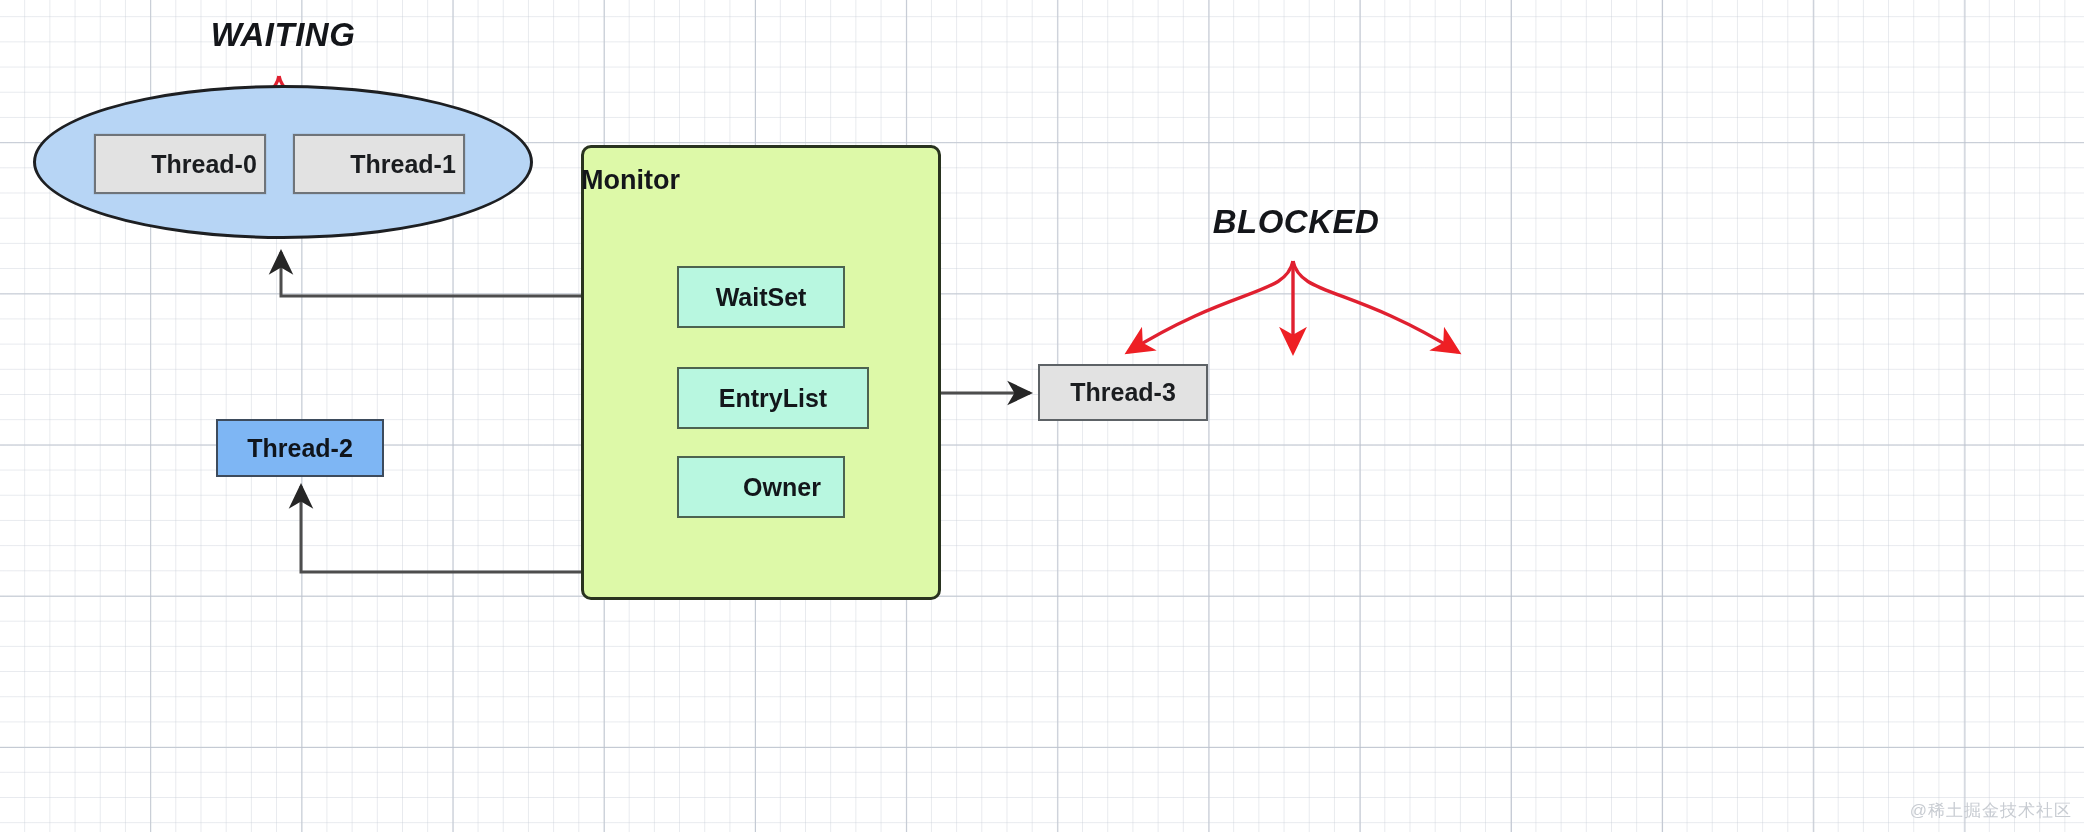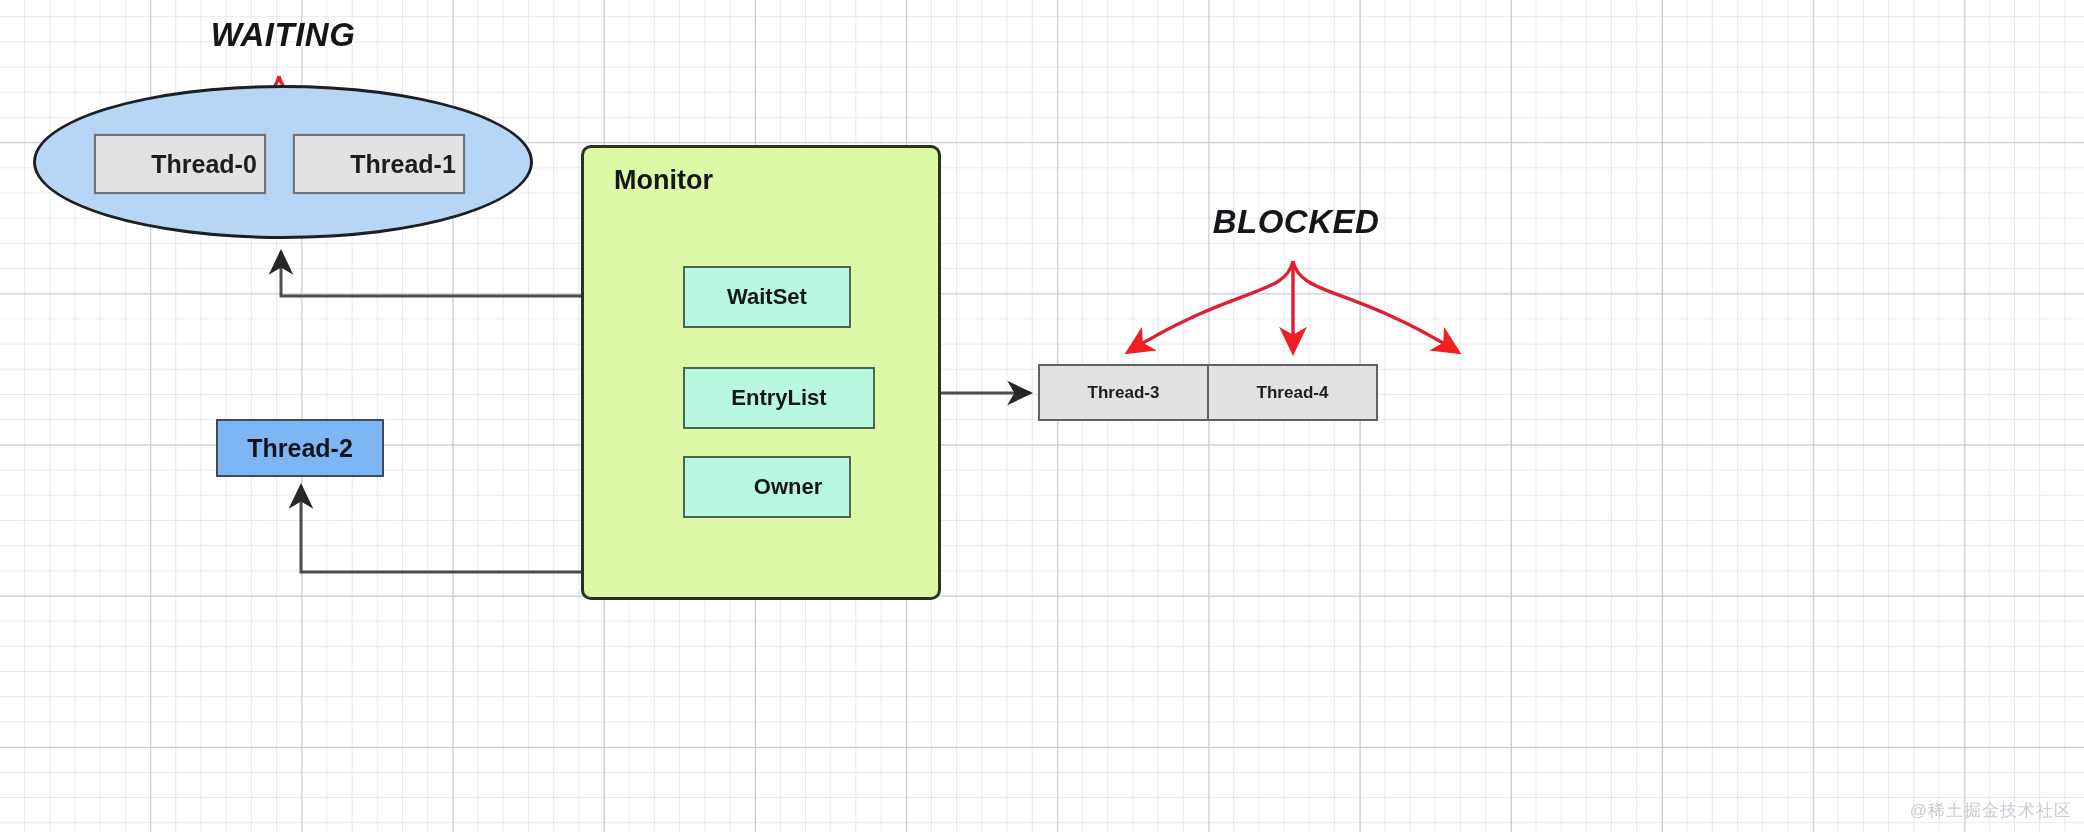--- a/index.html
+++ b/index.html
@@ -105,29 +105,27 @@
   }
   .monitor-title {
     position: absolute;
     left: 581px;
     top: 165px;
     width: 360px;
     height: 36px;
     font-size: 27px;
     font-weight: bold;
     color: #14161a;
-    margin-left: 33px;
   }
   .chip-mint {
     background: #b8f7e0;
     border: 2.5px solid #4c6450;
     color: #13171b;
-    font-size: 22px;
-    font-weight: bold;
-    margin-left: 6px;
+    font-size: 25px;
+    font-weight: bold;
   }
   .waitset  { left: 677px; top: 266px; width: 168px; height: 62px; }
   .entrylist{ left: 677px; top: 367px; width: 192px; height: 62px; }
   .owner    { left: 677px; top: 456px; width: 168px; height: 62px; padding-left: 42px; }
 
   
   .label-blocked {
     left: 1212px;
     top: 200px;
     width: 168px;
@@ -152,21 +150,21 @@
     width: 170px;
     height: 57px;
     box-sizing: border-box;
     background: #e2e2e2;
     border: 2px solid #5d6266;
     border-right-width: 1px;
     border-left-width: 1px;
     display: flex;
     align-items: center;
     justify-content: center;
-    font-size: 17px;
+    font-size: 25px;
     font-weight: bold;
     color: #1b1d20;
   }
   .blocked-cell:first-child { border-left-width: 2px; }
   .blocked-cell:last-child  { border-right-width: 2px; }
 
   
   .watermark {
     position: absolute;
     right: 12px;
@@ -225,18 +223,17 @@
 
   <div class="node monitor-box"></div>
   <div class="monitor-title">Monitor</div>
   <div class="node chip-mint waitset">WaitSet</div>
   <div class="node chip-mint entrylist">EntryList</div>
   <div class="node chip-mint owner">Owner</div>
 
   <div class="node label-blocked">BLOCKED</div>
   <div class="blocked-row">
     <div class="blocked-cell">Thread-3</div>
-    <div class="blocked-cell">Thread-4</div>
   </div>
 
   <div class="watermark">@稀土掘金技术社区</div>
 
 </div>
 
 </body></html>

